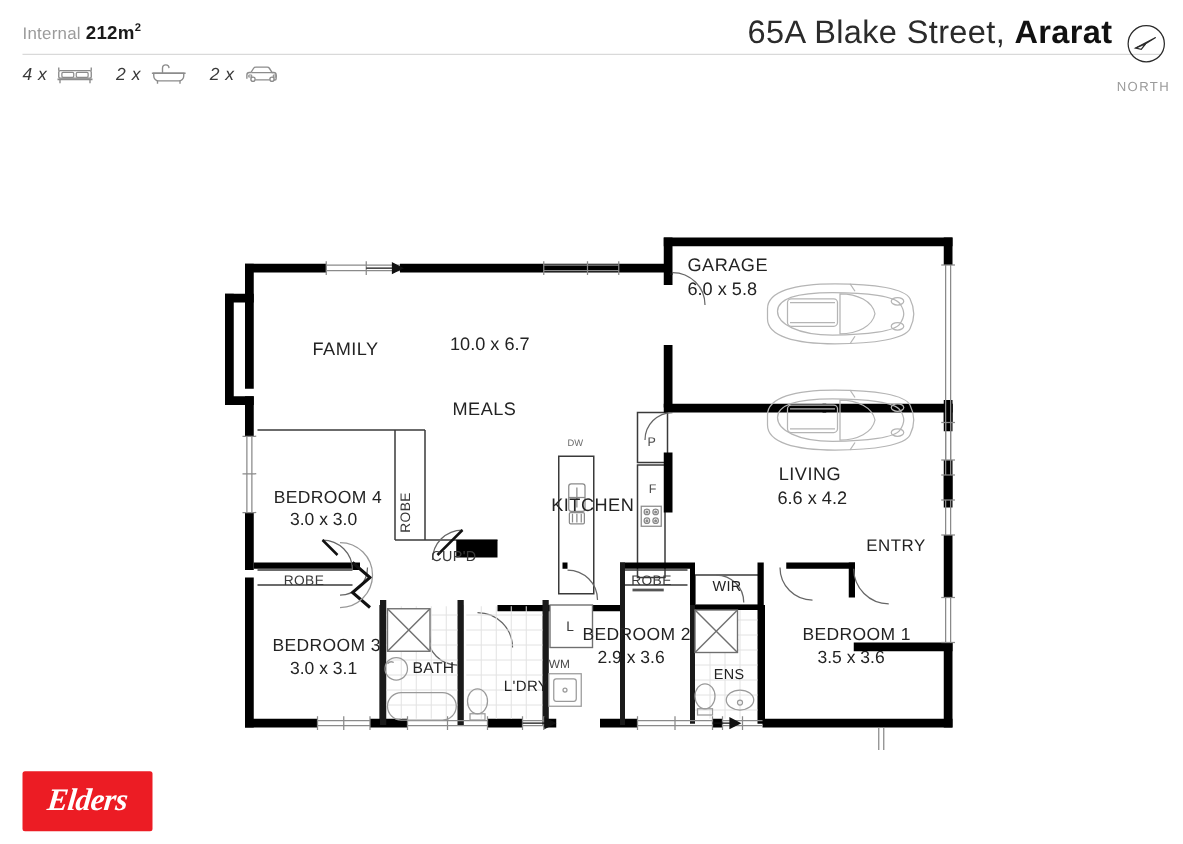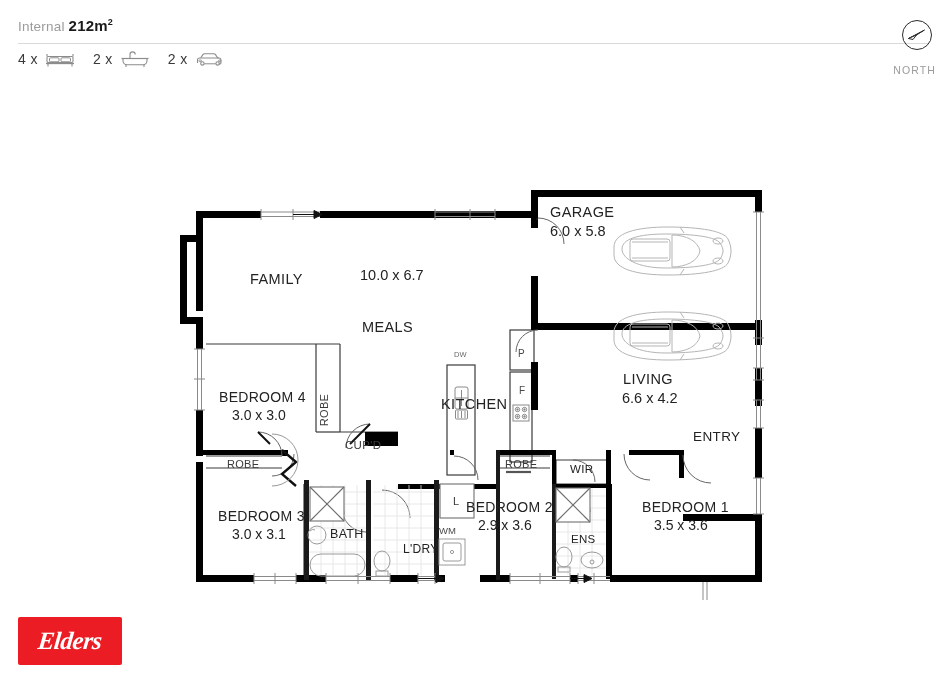--- a/index.html
+++ b/index.html
@@ -42,21 +42,21 @@
     width: 30px; height: 30px; border: 1.4px solid #2b2b2b; border-radius: 50%;
   }
   .compass svg { display:block; }
   .compass-label {
     position: absolute; right: 10px; top: 64px;
     font-size: 10.5px; color: #9b9b9b; letter-spacing: 1.1px;
   }
 
   
   .stats { position: absolute; left: 18px; top: 50px; display: flex; align-items: center; }
-  .stat { display: flex; align-items: center; margin-right: 18px; }
+  .stat { display: flex; align-items: center; margin-right: 18px; font-style: italic; }
   .stat .num { font-size: 14px; color: #3a3a3a; margin-right: 7px; letter-spacing:.4px;}
   .stat svg { display: block; }
 
   
   #plan { position: absolute; left: 10px; top: 80px; width: 946px; height: 520px; }
   #plan svg { display: block; }
 
   
   .logo {
     position: absolute; left: 18px; top: 617px;
@@ -82,20 +82,23 @@
 </head>
 <body>
 
 <div id="page">
 
   <div class="hdr-internal">
     <span>Internal</span>
     <b><span>212m</span><sup>2</sup></b>
   </div>
 
+  <div class="hdr-title">
+    <span>65A Blake Street, </span><b>Ararat</b>
+  </div>
 
   <div class="hdr-rule"></div>
 
   <div class="compass">
     <svg width="27" height="27" viewBox="0 0 27 27">
       <path d="M5.5 17.5 L21.5 9 L13.5 14 Z" fill="#2b2b2b"></path>
       <path d="M5.5 17.5 L21.5 9 L13.5 14 Z" fill="none" stroke="#2b2b2b" stroke-width="1"></path>
       <path d="M5.5 17.5 L13.5 14 L10 18.5 Z" fill="#ffffff" stroke="#2b2b2b" stroke-width="1"></path>
     </svg>
   </div>

